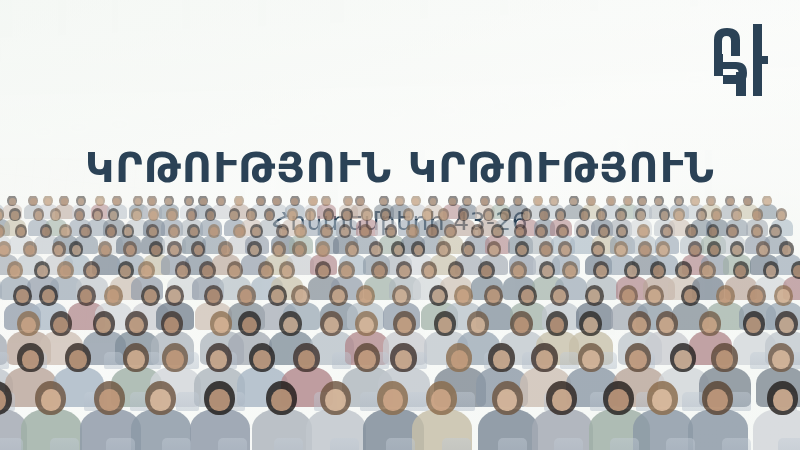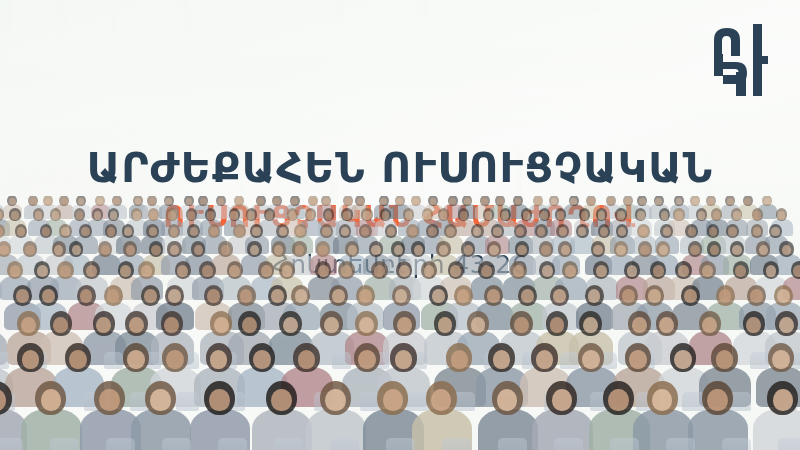--- a/index.html
+++ b/index.html
@@ -1622,18 +1622,17 @@
         <path d="M10 46 h22 q11 0 11 11 q0 11 -11 11 h-13 v-9 h12 q3.5 0 3.5 -3 q0 -3 -3.5 -3 h-21 z"></path>
         <rect x="32" y="56" width="10" height="24"></rect>
 
         <rect x="49" y="8" width="9" height="72"></rect>
         <rect x="49" y="40" width="15" height="8"></rect>
       </g>
     </svg>
   </div>
 
   <div class="textblock">
-    <div class="title-main">ԱՐԺԵՔԱՀԵՆ ՈՒՍՈՒՑՉԱԿԱՆ</div>
-    <div class="title-sub">ՈՒՍՈՒՑՉԱԿԱՆ ՀԱՄԱԺՈՂՈՎ</div>
+    <div class="title-main">ԿՐԹՈՒԹՅՈՒՆ ԿՐԹՈՒԹՅՈՒՆ</div>
     <div class="title-date">Հոկտեմբերի 43-26</div>
   </div>
 
 </div>
 
 </body></html>

